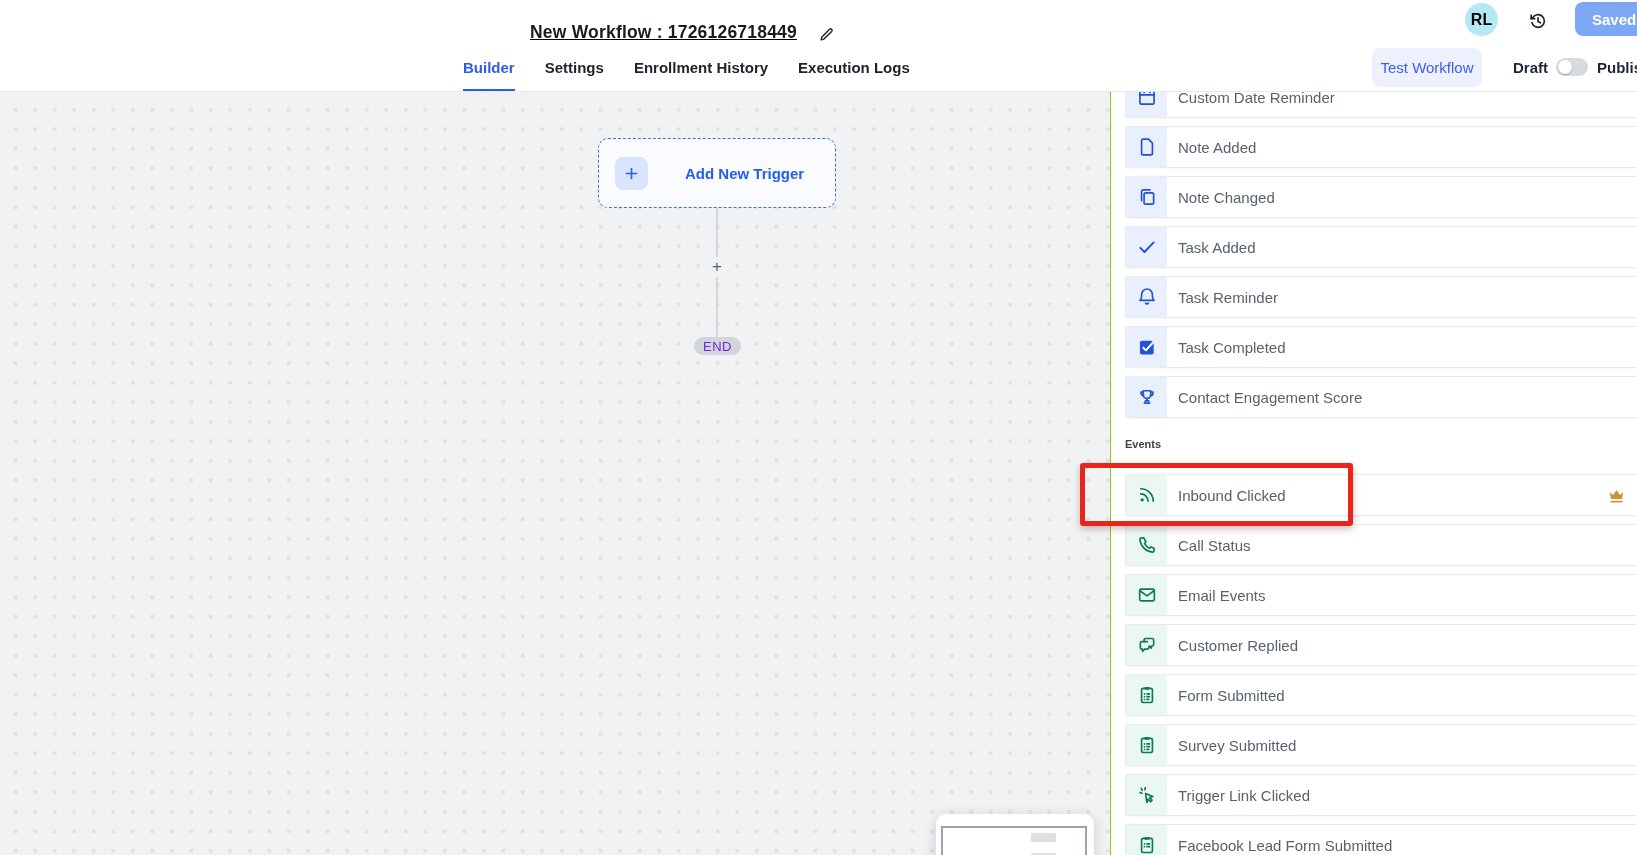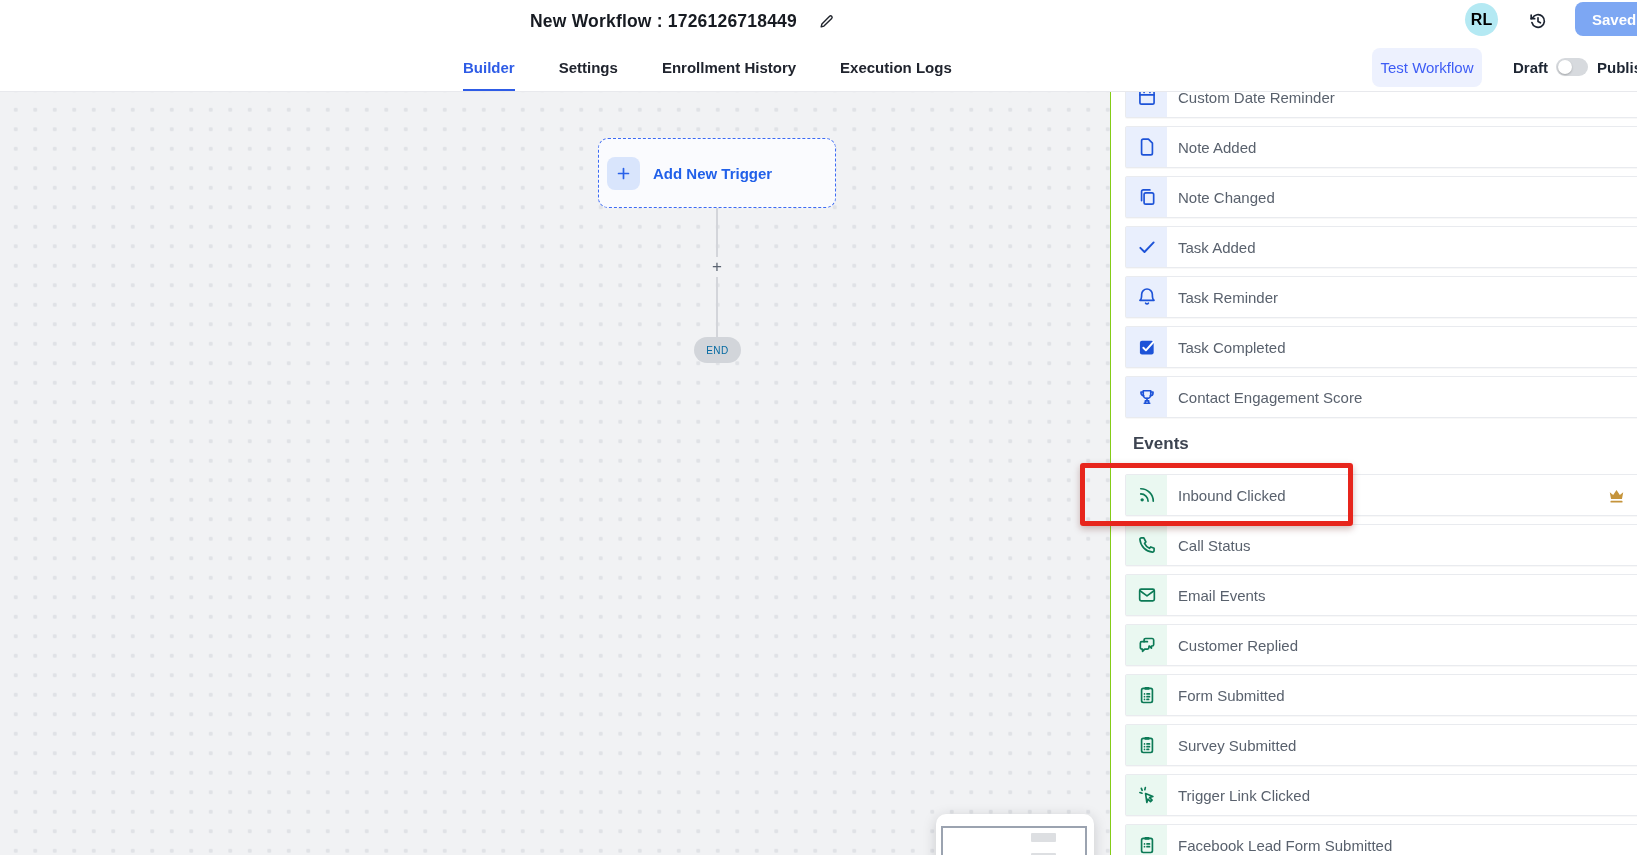--- a/index.html
+++ b/index.html
@@ -1,65 +1,65 @@
 <!DOCTYPE html>
 <html style="--accent-blue: #2e5ce6; --icon-blue: #1d53d8; --icon-green: #0c7a56; --saved-bg: #7da7f3; --avatar-bg: #b4e9f3; --highlight-red: #e7251c; --crown-gold: #c5943b;"><head>
 <meta charset="utf-8">
 <style>
   html,body{margin:0;padding:0;background:#ffffff;}
   .app{position:relative;width:1637px;height:855px;overflow:hidden;background:#fff;
        font-family:"Liberation Sans","DejaVu Sans",sans-serif;-webkit-font-smoothing:antialiased;}
 
   
   .topbar{position:absolute;left:0;top:0;width:1637px;height:43px;background:#fff;z-index:30;}
-  .title-wrap{position:absolute;left:530px;top:0;height:43px;display:flex;align-items:center;gap:21px;}
+  .title-wrap{position:absolute;left:530px;top:0;height:43px;display:flex;align-items:flex-end;gap:21px;text-decoration:underline;}
   .page-title{font-size:17.5px;font-weight:600;color:#171b22;letter-spacing:.2px;margin:0;}
   .pencil{width:17px;height:17px;color:#20242c;cursor:pointer;display:inline-flex;}
   .avatar{position:absolute;left:1465px;top:3px;width:33px;height:33px;border-radius:50%;
           background:var(--avatar-bg,#b4e9f3);color:#000000;font-size:16px;font-weight:700;
           display:flex;align-items:center;justify-content:center;cursor:pointer;}
   .history{position:absolute;left:1528px;top:11px;width:20px;height:20px;color:#1c2330;cursor:pointer;}
   .saved-btn{position:absolute;left:1575px;top:2px;width:100px;height:34px;border:none;border-radius:8px;
              background:var(--saved-bg,#7da7f3);color:#fff;font-size:15px;font-weight:600;
              font-family:inherit;text-align:left;padding:0 0 0 17px;cursor:pointer;}
 
   
   .tabbar{position:absolute;left:0;top:43px;width:1637px;height:48px;background:#fff;
           border-bottom:1px solid #e8e9ed;z-index:25;}
-  .tabs{position:absolute;left:463px;top:0;height:48px;display:flex;gap:44px;}
+  .tabs{position:absolute;left:463px;top:0;height:48px;display:flex;gap:30px;}
   .tab{display:flex;align-items:center;height:48px;font-size:15px;font-weight:600;color:#20242e;
        cursor:pointer;box-sizing:border-box;}
   .tab.active{color:var(--accent-blue,#2e5ce6);border-bottom:2.5px solid var(--accent-blue,#2e5ce6);padding-top:2.5px;}
   .test-workflow{position:absolute;left:1372px;top:5px;width:110px;height:39px;border:none;border-radius:8px;
                  background:#edf1fe;color:#3d5cf5;font-size:15px;font-weight:500;font-family:inherit;cursor:pointer;}
   .draft-label{position:absolute;left:1513px;top:0;height:48px;display:flex;align-items:center;
                font-size:15px;font-weight:600;color:#1e2633;}
   .toggle{position:absolute;left:1556px;top:15px;width:32px;height:18px;border-radius:9px;
           background:#d7dade;cursor:pointer;}
   .toggle .knob{position:absolute;left:2px;top:2px;width:14px;height:14px;border-radius:50%;
                 background:#fff;box-shadow:0 1px 2px rgba(0,0,0,.25);}
   .publish-label{position:absolute;left:1597px;top:0;height:48px;display:flex;align-items:center;
                  font-size:15px;font-weight:600;color:#1e2633;white-space:nowrap;}
 
   
   .canvas{position:absolute;left:0;top:91px;width:1110px;height:764px;background:#f1f2f4;
           background-image:radial-gradient(circle,#e0e2e6 2px,transparent 2.2px);
           background-size:19.5px 19.5px;background-position:6px 9px;}
   .add-trigger{position:absolute;left:598px;top:47px;width:238px;height:70px;box-sizing:border-box;
                border:1.5px dashed #3d6bf3;border-radius:10px;background:#fafbfe;
-               display:flex;align-items:center;padding-left:8px;cursor:pointer;}
+               display:flex;align-items:center;padding-left:16px;cursor:pointer;gap:24px;}
   .plus-square{width:33px;height:33px;border-radius:8px;background:#d9e5fc;color:#2a62e9;
                display:flex;align-items:center;justify-content:center;flex:none;}
   .plus-square svg{width:17px;height:17px;}
   .add-trigger-label{margin-left:13px;font-size:15px;font-weight:700;color:#2160e9;}
   .connector-line{position:absolute;left:716px;top:117px;width:1.5px;height:129px;background:#d3d5da;}
   .connector-plus{position:absolute;left:708px;top:166px;width:18px;height:20px;background:#f1f2f4;
                   color:#5a6370;font-size:17px;line-height:20px;text-align:center;cursor:pointer;}
-  .end-pill{position:absolute;left:694px;top:246px;width:47px;height:26px;border-radius:13px;
-            background:#d2d5da;color:#0369a1;font-size:10px;letter-spacing:.5px;
+  .end-pill{position:absolute;left:694px;top:246px;width:47px;height:18px;border-radius:13px;
+            background:#d2d5da;color:#6d28d9;font-size:13px;letter-spacing:.5px;
             display:flex;align-items:center;justify-content:center;}
 
   
   .preview-panel{position:absolute;left:936px;top:723px;width:158px;height:60px;background:#fff;
                  border-radius:10px 10px 0 0;box-shadow:0 3px 14px rgba(25,30,40,.18);}
   .preview-frame{position:absolute;left:5px;top:12px;width:146px;height:60px;box-sizing:border-box;
                  border:2px solid #9ba3b0;background:#fff;}
   .preview-bar{position:absolute;width:25px;height:9px;background:#dddfe2;border-radius:1px;}
 
   
@@ -67,21 +67,21 @@
            border-left:1px solid #84cc16;box-sizing:border-box;padding-left:14px;overflow:hidden;}
   .trigger-row{position:relative;width:516px;height:42px;box-sizing:border-box;margin-bottom:8px;
                background:#fff;border:1px solid #e9ebef;border-radius:2px;
                display:flex;align-items:center;cursor:pointer;box-shadow:0 1px 1px rgba(16,24,40,.03);}
   .trigger-row.first{margin-top:-15px;}
   .row-icon{width:41px;align-self:stretch;flex:none;display:flex;align-items:center;justify-content:center;}
   .row-icon svg{width:20px;height:20px;}
   .theme-blue .row-icon{background:#e9effd;color:var(--icon-blue,#1d53d8);}
   .theme-green .row-icon{background:#eaf8f1;color:var(--icon-green,#0c7a56);}
   .row-label{margin-left:11px;font-size:15px;color:#59616d;white-space:nowrap;}
-  .section-title{margin:17px 0 21px 8px;font-size:17px;font-weight:700;color:#3d4451;height:18px;line-height:18px;}
+  .section-title{margin:17px 0 21px 0;font-size:11px;font-weight:700;color:#3d4451;height:18px;line-height:18px;}
   .crown{position:absolute;left:481px;top:11px;width:19px;height:19px;color:var(--crown-gold,#c5943b);}
 
   
   .annotation{position:absolute;left:1080px;top:463px;width:273px;height:63px;box-sizing:border-box;
               border:5px solid var(--highlight-red,#e7251c);border-radius:3px;z-index:40;pointer-events:none;
               box-shadow:0 3px 7px rgba(90,15,8,.28);}
   svg{display:block;}
 </style>
 </head>
 <body>

